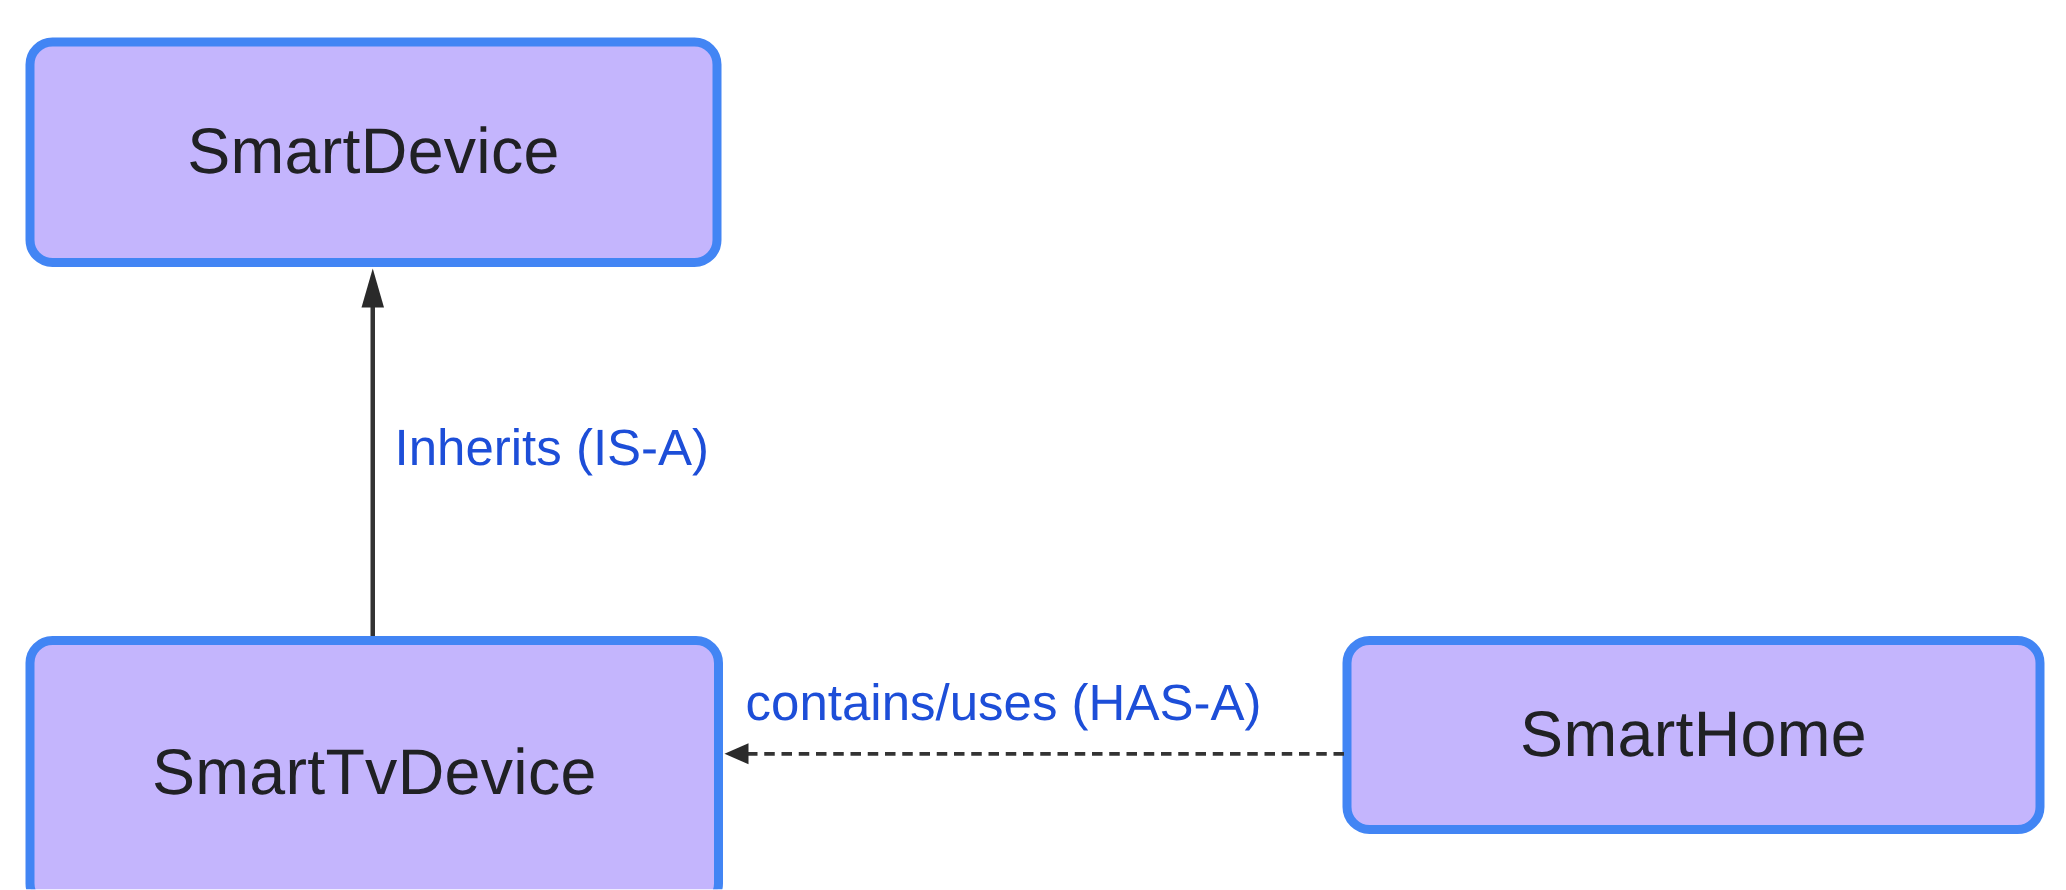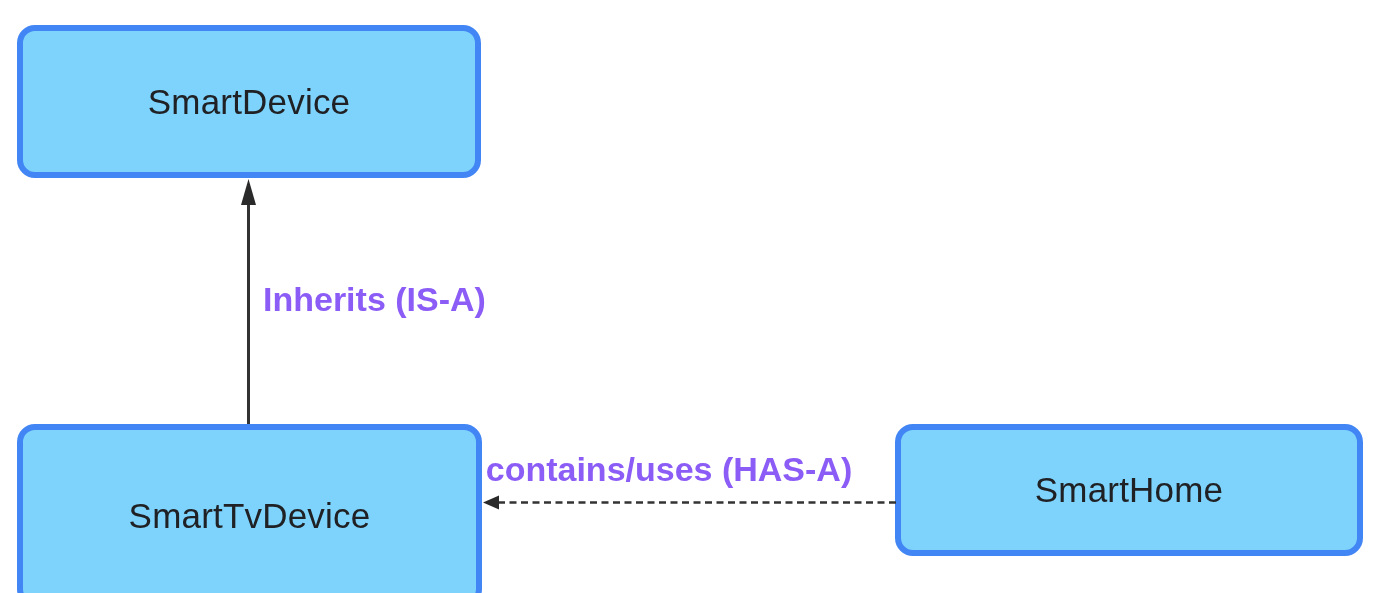--- a/index.html
+++ b/index.html
@@ -13,45 +13,45 @@
     width: 1377px;
     height: 593px;
     background: #ffffff;
     overflow: hidden;
   }
   .node {
     position: absolute;
     box-sizing: border-box;
     border: 6px solid #4285F4;
     border-radius: 18px;
-    background: #7dd3fc;
+    background: #c4b5fd;
     display: flex;
     align-items: center;
     justify-content: center;
-    font-size: 35px;
+    font-size: 43px;
     font-weight: 500;
     color: #202124;
     letter-spacing: 0.2px;
   }
   .node-smart-device   { left: 17px;  top: 25px;  width: 464px; height: 153px; }
   .node-smart-tv-device{ left: 17px;  top: 424px; width: 465px; height: 183px; }
   .node-smart-home     { left: 895px; top: 424px; width: 468px; height: 132px; }
 
   .edges-layer {
     position: absolute;
     left: 0; top: 0;
     width: 1377px;
     height: 593px;
     pointer-events: none;
   }
   .edge-label {
     position: absolute;
     font-size: 34px;
-    font-weight: 700;
-    color: #8b5cf6;
+    font-weight: 400;
+    color: #1d4ed8;
     line-height: 1;
     white-space: nowrap;
   }
   .edge-label-inherits {
     left: 263px;
     top: 282px;
   }
   .edge-label-contains {
     left: 669px;
     top: 452px;

